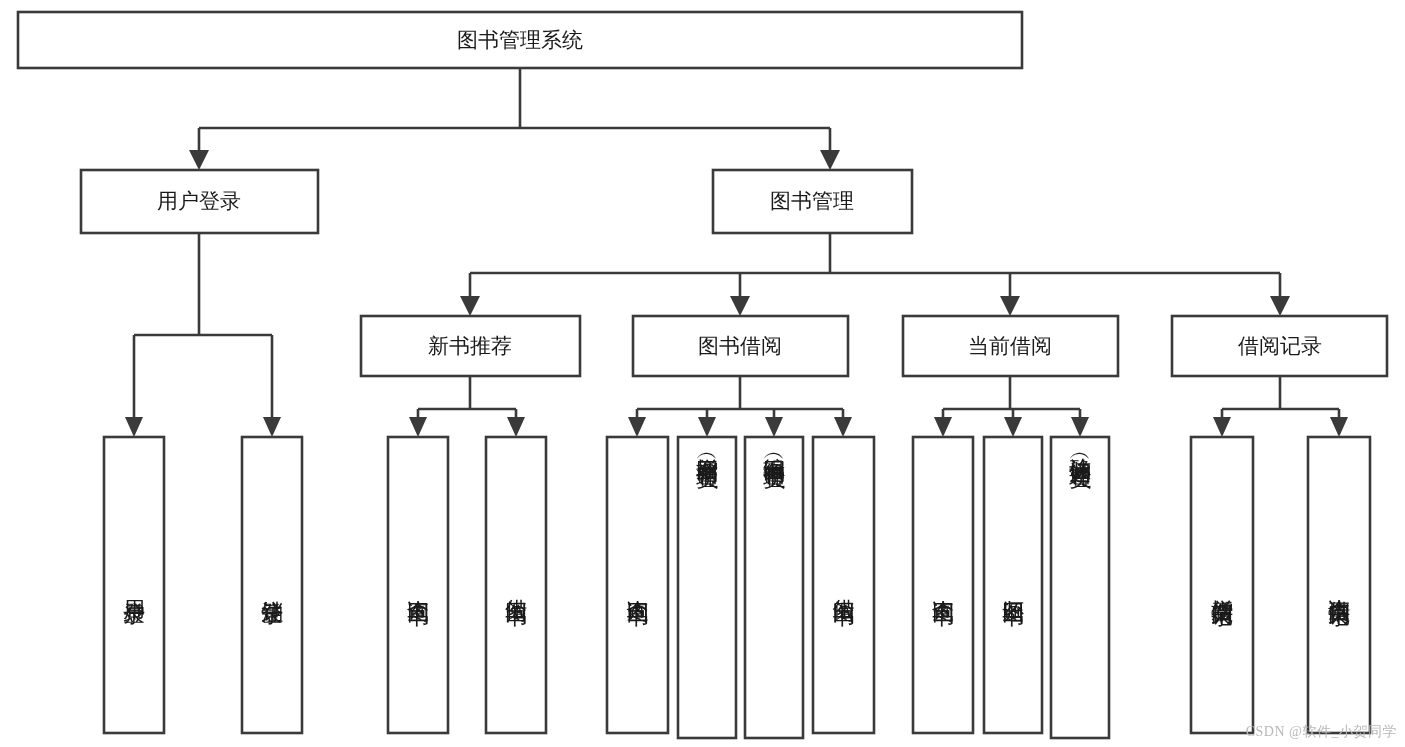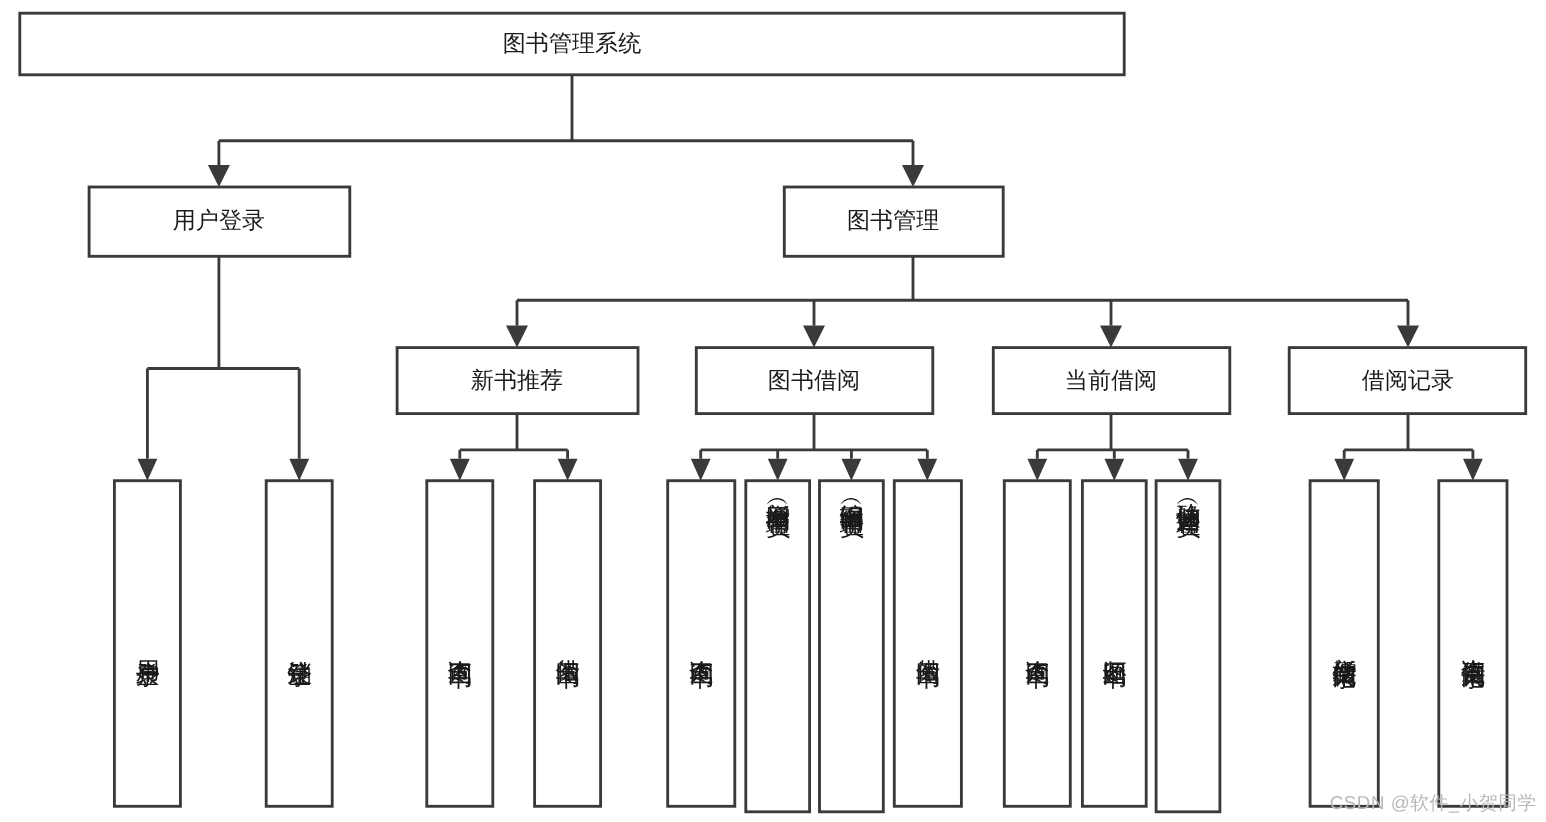--- a/index.html
+++ b/index.html
@@ -63,22 +63,22 @@
     line-height: 1.12;
     letter-spacing: 1.5px;
     color: #1a1a1a;
     white-space: nowrap;
     text-align: center;
   }
   .watermark {
     position: absolute;
     right: 8px;
     bottom: 6px;
-    font-family: Liberation Sans, sans-serif;
-    font-size: 17px;
+    font-family: Liberation Serif, serif;
+    font-size: 14px;
     color: #b8b8b8;
     letter-spacing: 0.5px;
     white-space: nowrap;
   }
 </style>
 </head>
 <body>
 
 <div id="diagram-root">
 

